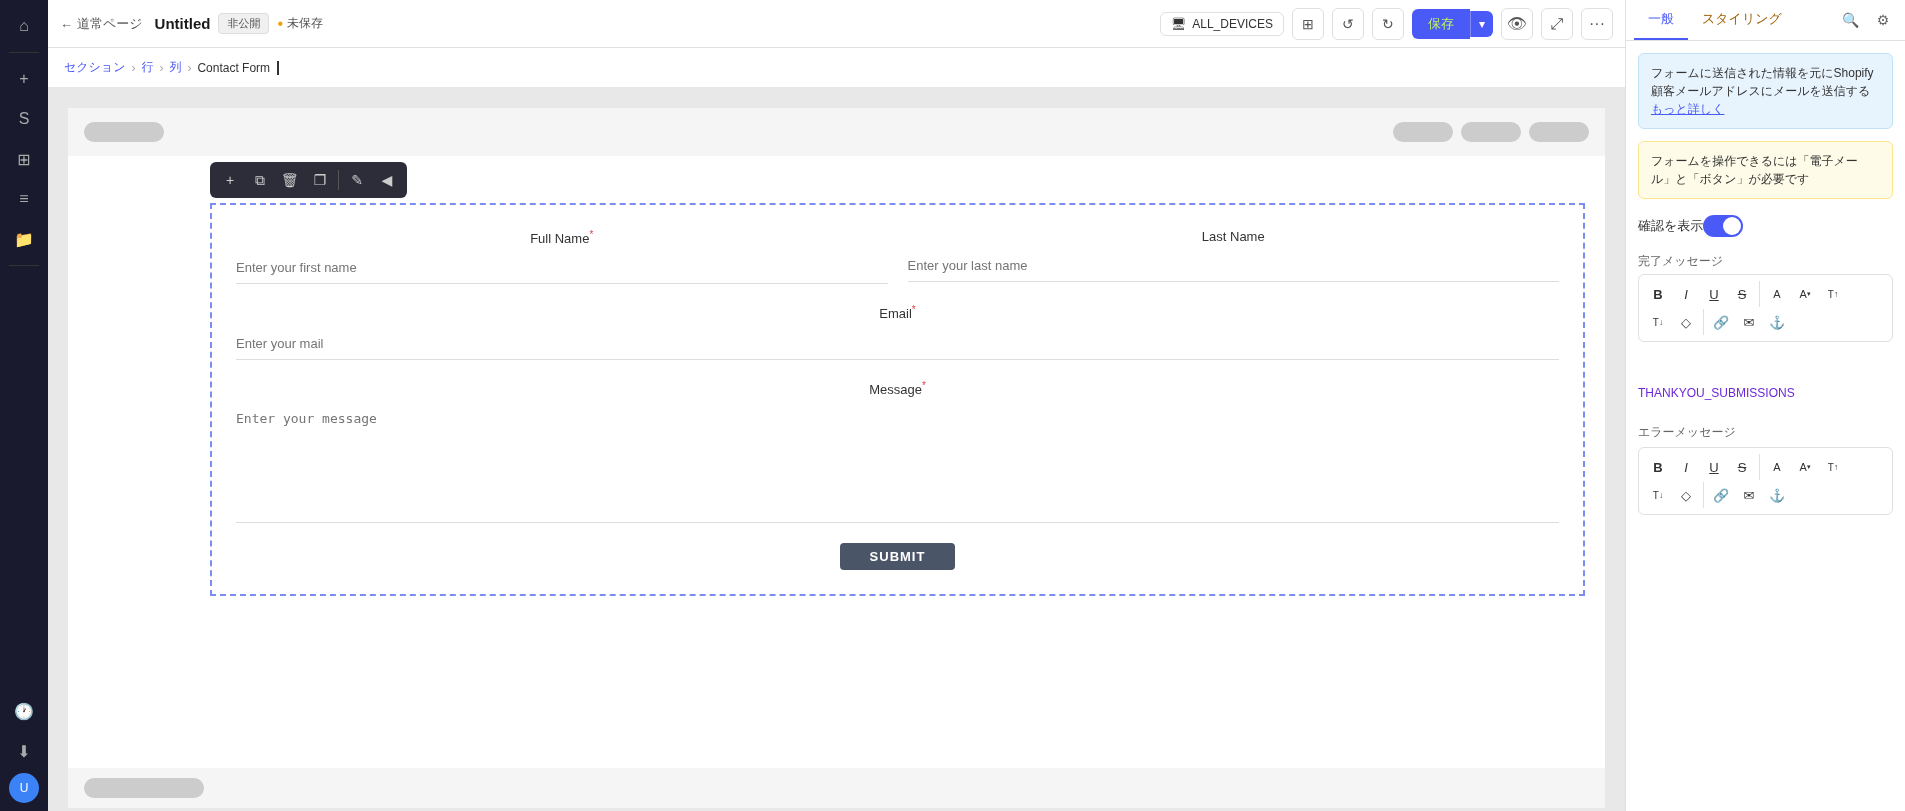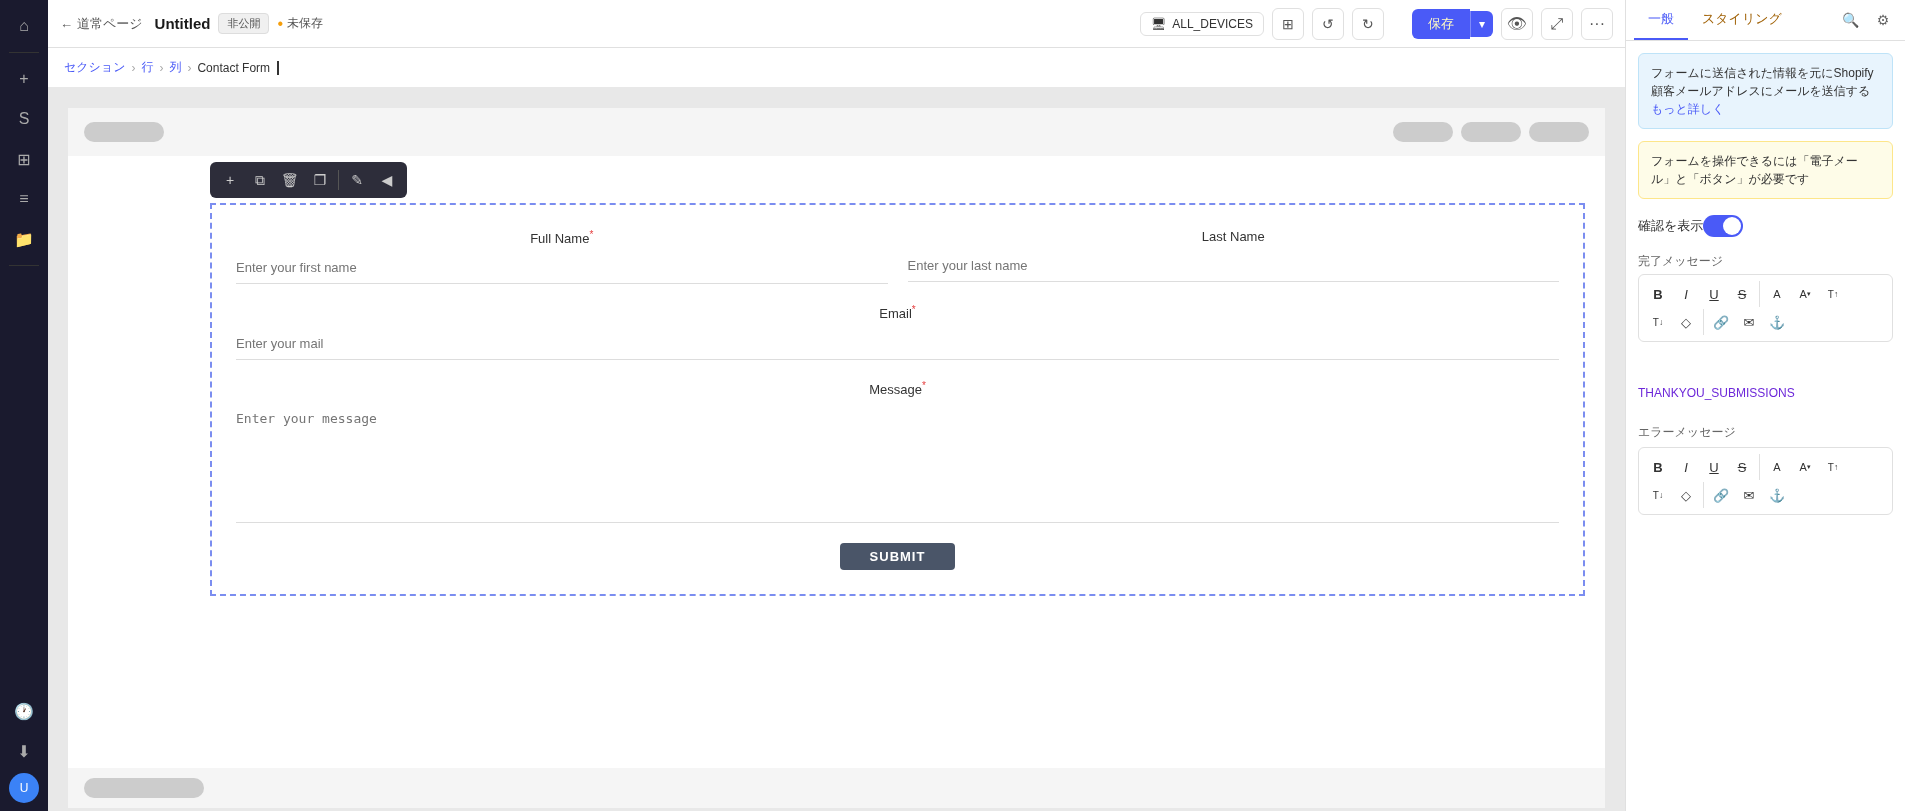--- a/index.html
+++ b/index.html
@@ -103,28 +103,27 @@
       cursor: pointer;
       background: #fff;
       font-size: 14px;
     }
     .top-bar .save-group {
       display: flex;
       align-items: center;
     }
     .top-bar .save-btn {
       background: #4a5af7;
-      color: #fef9c3;
+      color: #bef264;
       border: none;
       padding: 6px 16px;
       border-radius: 6px 0 0 6px;
       font-size: 13px;
       font-weight: 500;
       cursor: pointer;
-      margin-left: 20px;
     }
     .top-bar .save-dropdown {
       background: #4a5af7;
       color: #fff;
       border: none;
       border-left: 1px solid rgba(255,255,255,0.3);
       padding: 6px 8px;
       border-radius: 0 6px 6px 0;
       cursor: pointer;
       font-size: 12px;
@@ -369,21 +368,21 @@
 
     .info-box {
       background: #e8f4fd;
       border: 1px solid #bee3f8;
       border-radius: 6px;
       padding: 10px 12px;
       font-size: 12px;
       color: #333;
       line-height: 1.5;
     }
-    .info-box a { color: #4a5af7; cursor: pointer; text-align: right; }
+    .info-box a { color: #4a5af7; text-decoration: underline; cursor: pointer; text-align: right; }
 
     .warning-box {
       background: #fefce8;
       border: 1px solid #fde68a;
       border-radius: 6px;
       padding: 10px 12px;
       font-size: 12px;
       color: #333;
       line-height: 1.5;
     }

